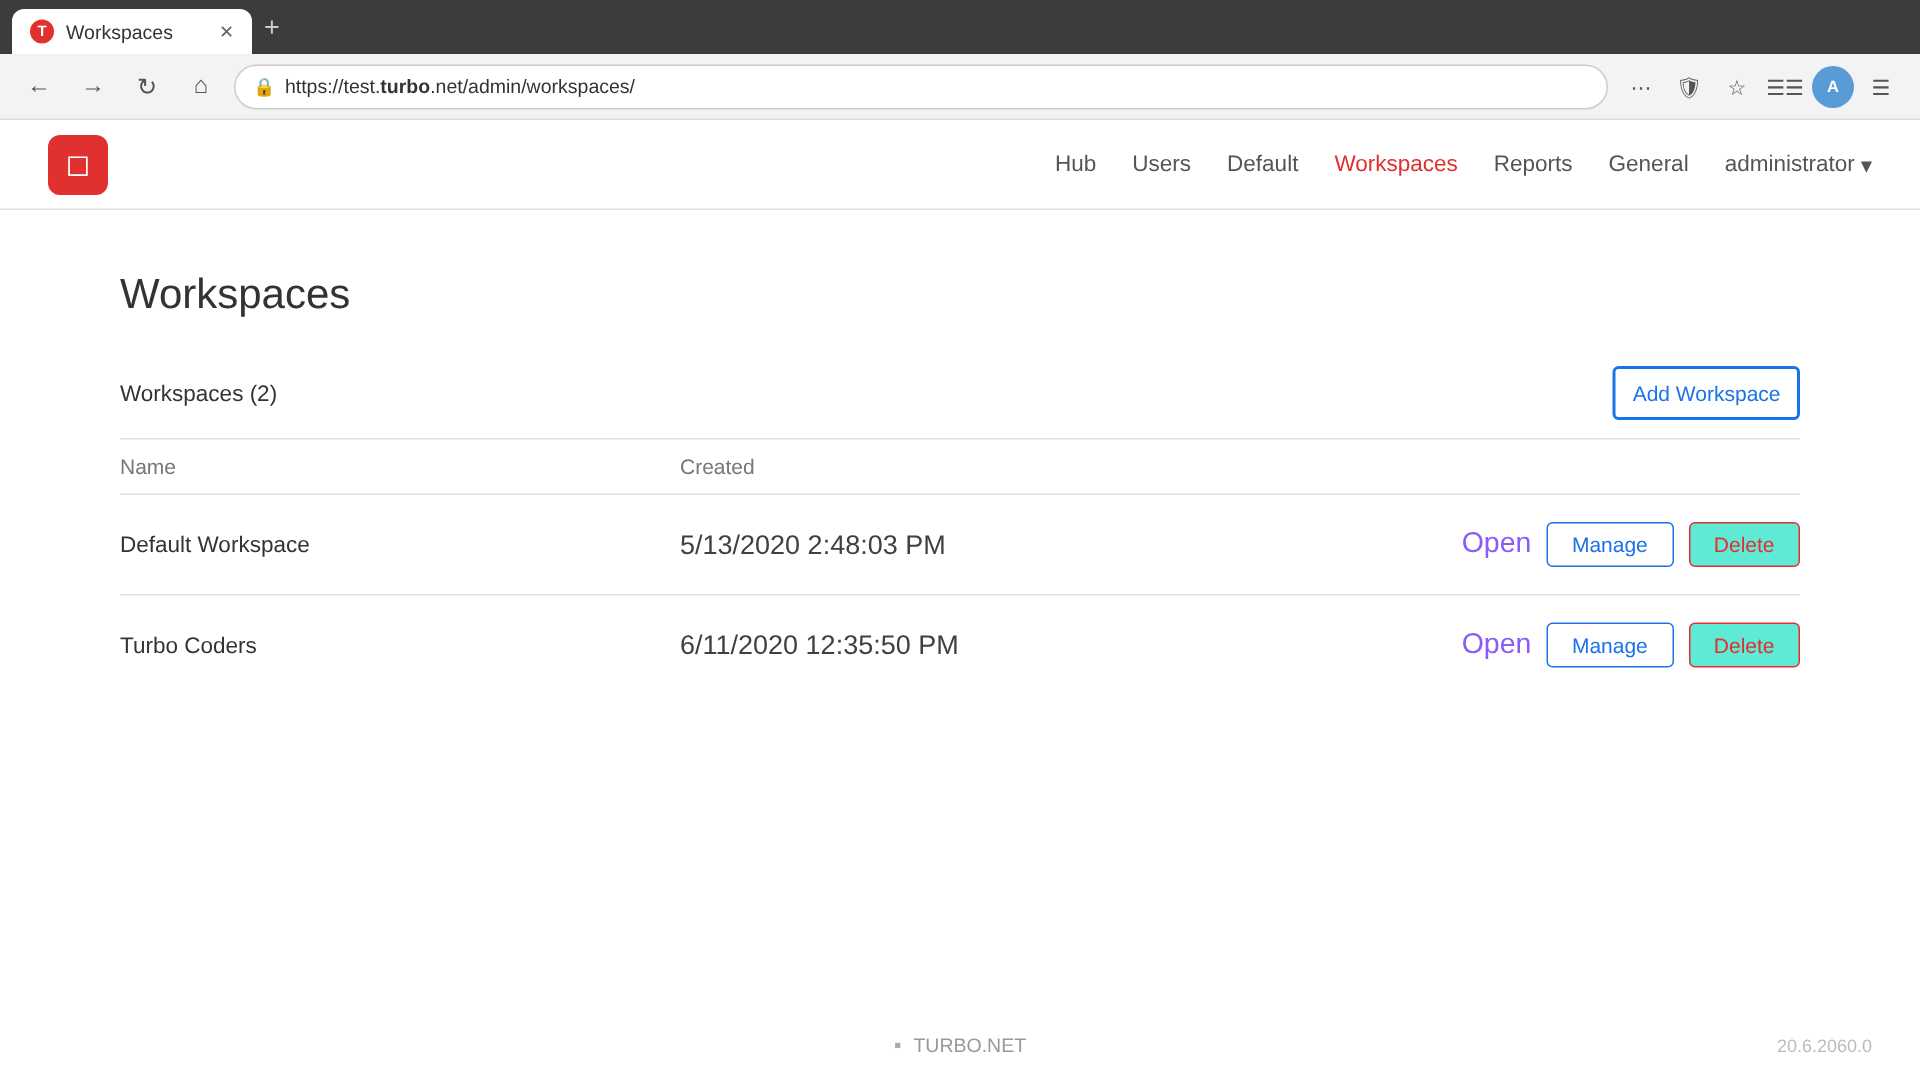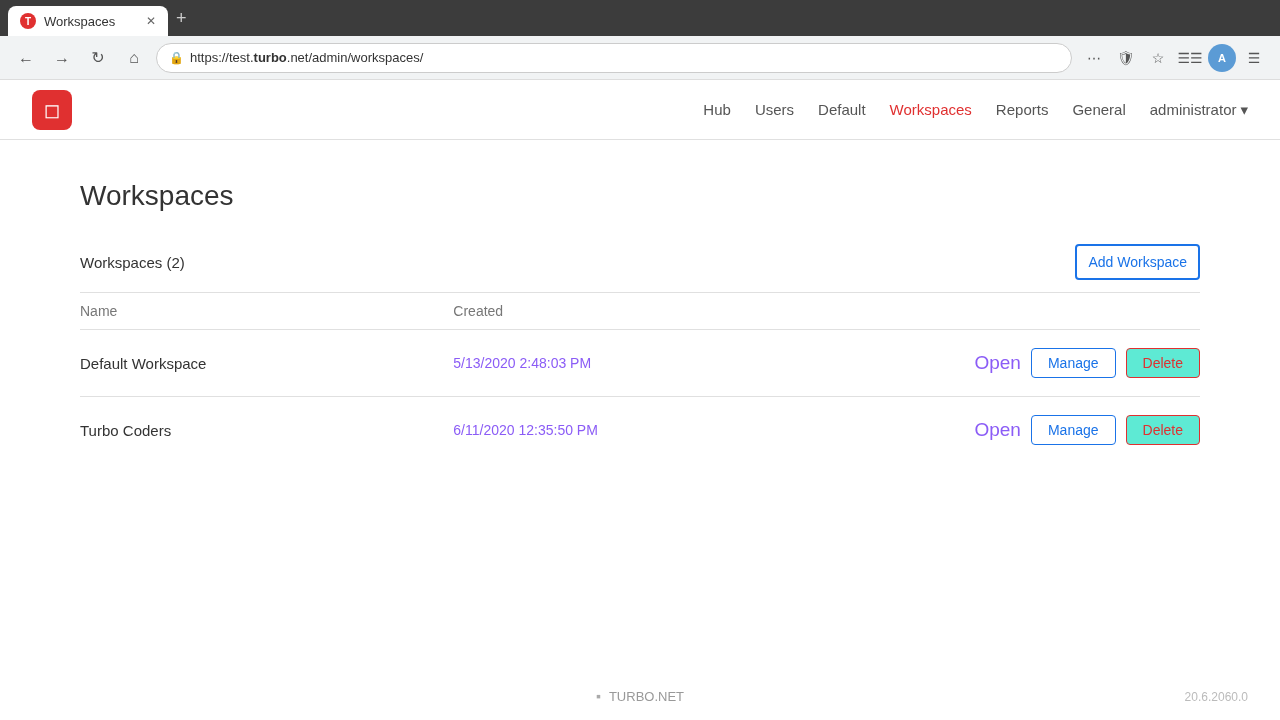--- a/index.html
+++ b/index.html
@@ -193,21 +193,21 @@
     }
     .table-row {
       display: grid;
       grid-template-columns: 1fr 1fr 1fr;
       padding: 18px 0;
       border-bottom: 1px solid #e0e0e0;
       align-items: center;
     }
     .table-row:last-child { border-bottom: none; }
     .row-name { color: #333; font-size: 15px; }
-    .row-created { color: #8b5cf6; font-size: 14px; }
+    .row-created { color: #404040; font-size: 18px; }
     .row-actions {
       display: flex;
       align-items: center;
       gap: 10px;
       justify-content: flex-end;
     }
     .open-link {
       color: #8b5cf6;
       text-decoration: none;
       cursor: pointer;

